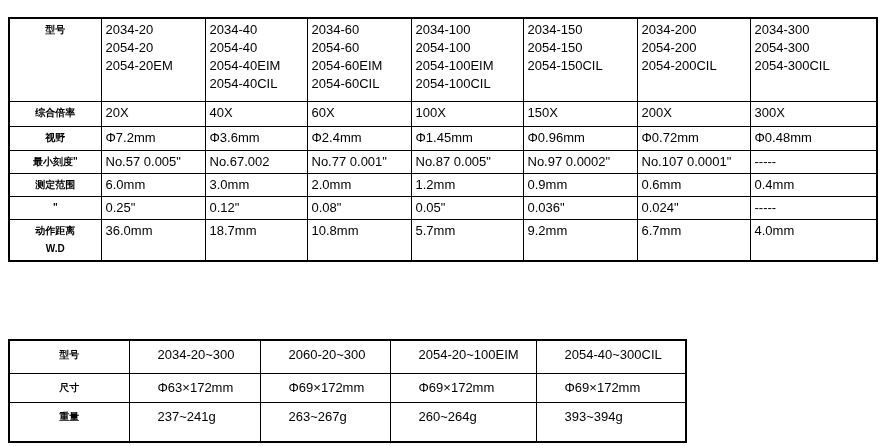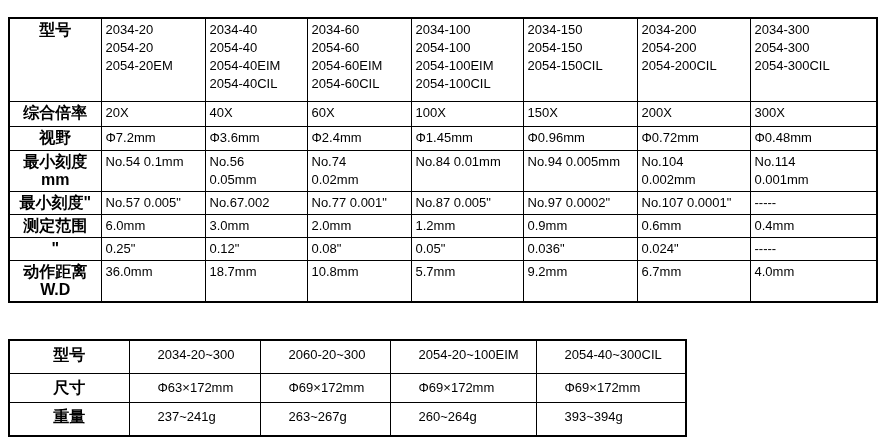--- a/index.html
+++ b/index.html
@@ -24,21 +24,21 @@
     vertical-align: top;
     white-space: pre-line;
     overflow: hidden;
     line-height: 18px;
     font-size: 13px;
     color: #000000;
   }
   th {
     font-weight: bold;
     text-align: center;
-    font-size: 16px;
+    font-size: 10px;
     padding: 2px 2px;
   }
   td { padding: 2px 4px; }
   td.L { text-align: left; }
   td.C { text-align: left; }
   #series-table th, #series-table td { padding-top: 5px; }
   #series-table td { padding-left: 28px; }
 </style>
 </head>
 <body>
@@ -95,35 +95,20 @@
     <tr style="height:24px">
       <th>视野</th>
       <td class="L">Φ7.2mm</td>
       <td class="L">Φ3.6mm</td>
       <td class="L">Φ2.4mm</td>
       <td class="L">Φ1.45mm</td>
       <td class="C">Φ0.96mm</td>
       <td class="C">Φ0.72mm</td>
       <td class="C">Φ0.48mm</td>
     </tr>
-    <tr style="height:36px">
-      <th>最小刻度
-mm</th>
-      <td class="L">No.54 0.1mm</td>
-      <td class="L">No.56
-0.05mm</td>
-      <td class="L">No.74
-0.02mm</td>
-      <td class="L">No.84  0.01mm</td>
-      <td class="C">No.94 0.005mm</td>
-      <td class="C">No.104
-0.002mm</td>
-      <td class="C">No.114
-0.001mm</td>
-    </tr>
     <tr style="height:22px">
       <th>最小刻度"</th>
       <td class="L">No.57 0.005"</td>
       <td class="L">No.67.002</td>
       <td class="L">No.77 0.001"</td>
       <td class="L">No.87  0.005"</td>
       <td class="C">No.97  0.0002"</td>
       <td class="C">No.107 0.0001"</td>
       <td class="C">-----</td>
     </tr>
@@ -177,21 +162,21 @@
       <td class="L">2054-20~100EIM</td>
       <td class="L">2054-40~300CIL</td>
     </tr>
     <tr style="height:29px">
       <th>尺寸</th>
       <td class="L">Φ63×172mm</td>
       <td class="L">Φ69×172mm</td>
       <td class="L">Φ69×172mm</td>
       <td class="L">Φ69×172mm</td>
     </tr>
-    <tr style="height:34px">
+    <tr style="height:40px">
       <th>重量</th>
       <td class="L">237~241g</td>
       <td class="L">263~267g</td>
       <td class="L">260~264g</td>
       <td class="L">393~394g</td>
     </tr>
   </tbody>
 </table>
 
 </body></html>

